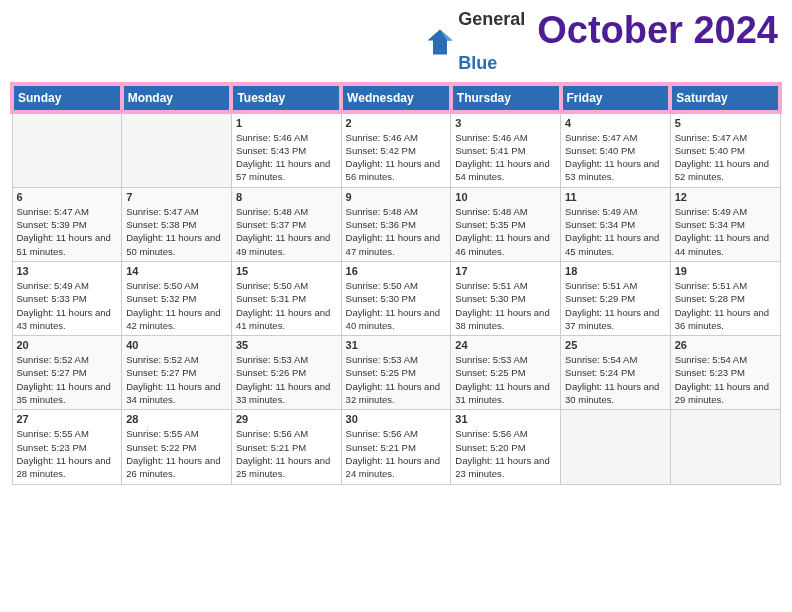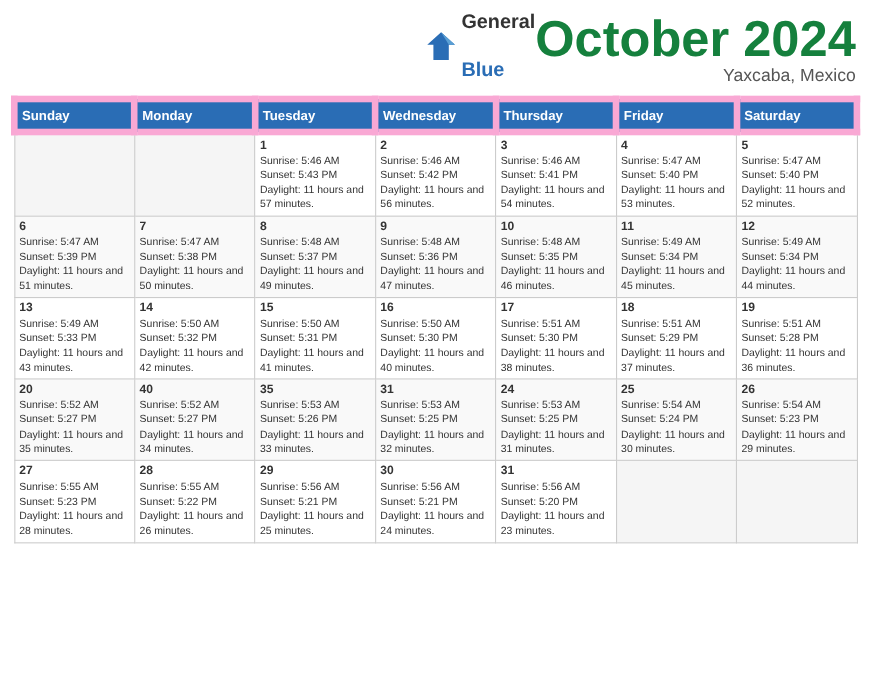--- a/index.html
+++ b/index.html
@@ -39,42 +39,43 @@
       margin-top: 24px;
     }
     .logo-icon {
       width: 28px;
       height: 28px;
     }
     .title-area {
       text-align: right;
     }
     .month-title {
-      font-size: 46px;
-      font-weight: bold;
-      color: #15803d;
+      font-size: 38px;
+      font-weight: bold;
+      color: #4c1d95;
       line-height: 1.1;
+      margin-left: 12px;
     }
     .location {
       font-size: 16px;
       color: #555;
     }
     .calendar {
       width: 100%;
       border-collapse: collapse;
       border: 1px solid #ccc;
     }
     .calendar th {
       background: #2a6db5;
       color: #fff;
       font-size: 12px;
       font-weight: bold;
       padding: 5px 4px;
       text-align: left;
-      border: 6px solid #f9a8d4;
+      border: 4px solid #f9a8d4;
     }
     .calendar td {
       border: 1px solid #ccc;
       vertical-align: top;
       padding: 3px 4px;
       width: calc(100% / 7);
       min-height: 80px;
       font-size: 10px;
       color: #333;
       background: #fff;
@@ -106,21 +107,20 @@
       <polygon points="20,2 38,18 30,18 30,38 10,38 10,18 2,18" fill="#2a6db5"></polygon>
       <polygon points="20,2 38,18 30,18" fill="#5a9fd4"></polygon>
     </svg>
     <div class="logo-text">
       <span class="logo-general">General</span>
       <span class="logo-blue">Blue</span>
     </div>
   </div>
   <div class="title-area">
     <div class="month-title">October 2024</div>
-    <div class="location">Yaxcaba, Mexico</div>
   </div>
 </div>
 
 <table class="calendar">
   <thead>
     <tr>
     <th>Sunday</th>
         <th>Monday</th>
         <th>Tuesday</th>
         <th>Wednesday</th>

